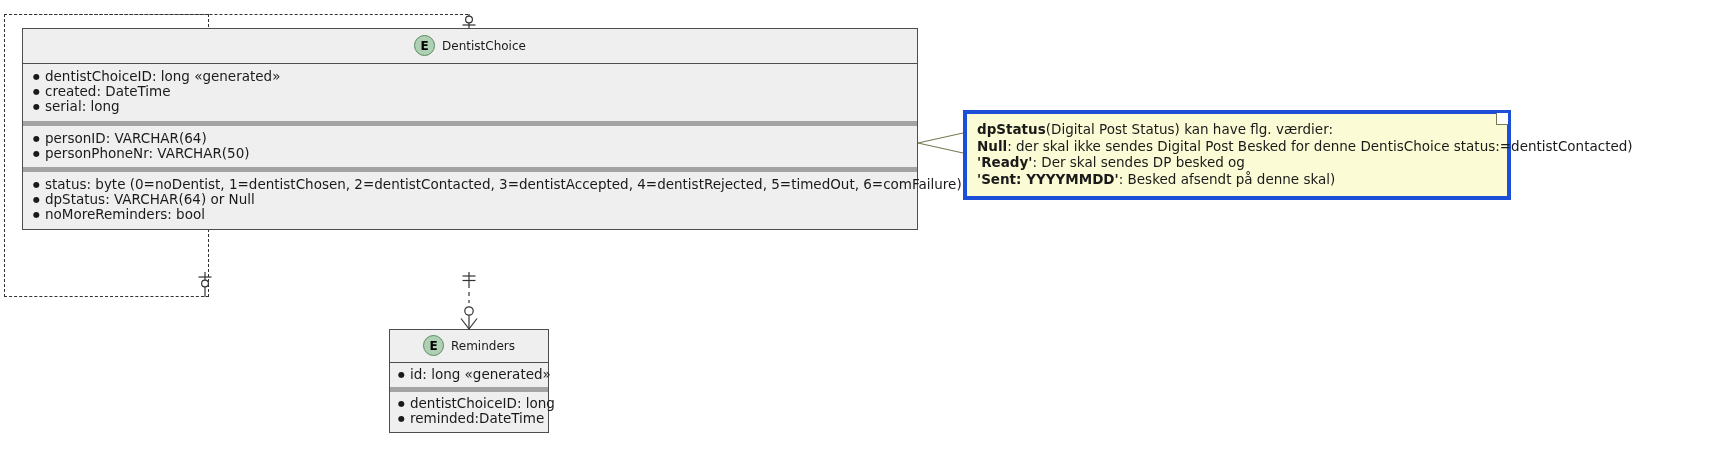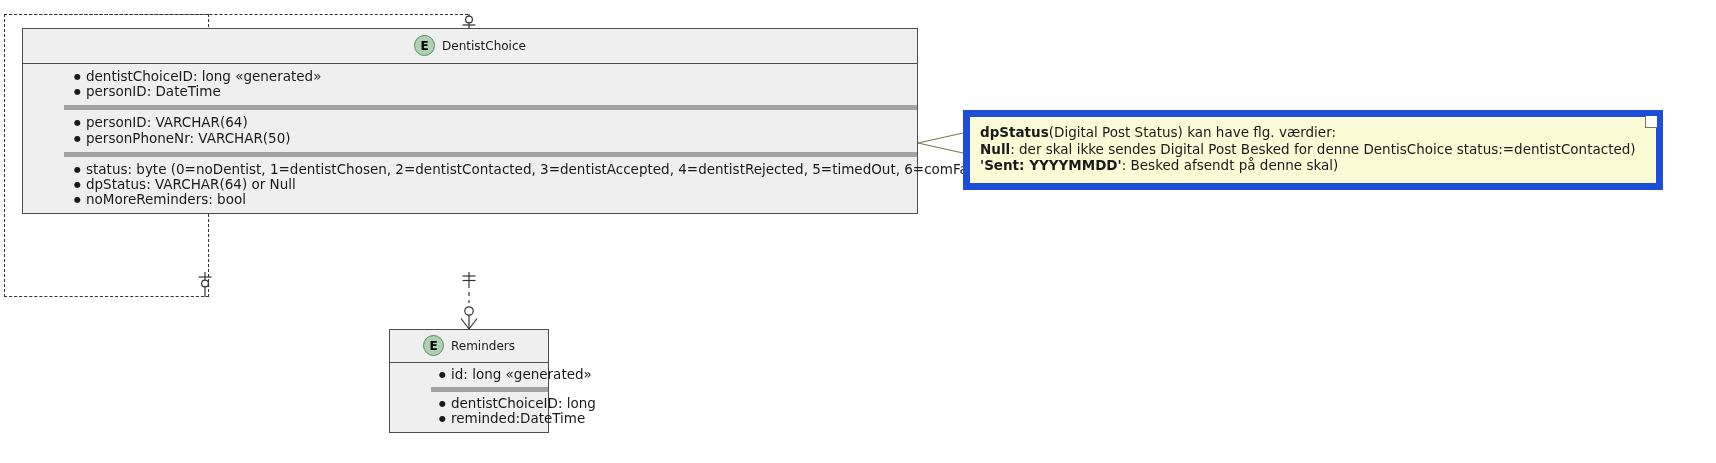--- a/index.html
+++ b/index.html
@@ -69,21 +69,20 @@
     flex: 0 0 auto;
   }
   .entity-name {
     font-size: 12px;
     color: #1a1a1a;
     white-space: nowrap;
   }
   .compartment {
     padding: 5px 8px 6px 10px;
     box-sizing: border-box;
-    margin-left: 41px;
   }
   .compartment + .compartment {
     border-top: 5px solid #a3a3a3;
   }
   .attr {
     display: block;
     white-space: nowrap;
     line-height: 15.2px;
     padding: 0;
   }
@@ -107,23 +106,23 @@
     width: 160px;
   }
   #reminders .entity-title { padding: 5px 6px 6px 6px; }
   #reminders .compartment { padding: 4px 6px 5px 8px; }
 
   
   .note {
     position: absolute;
     left: 963px;
     top: 110px;
-    width: 700px;
+    width: 548px;
     background: #fbfbd5;
-    border: 7px solid #1d4ed8;
+    border: 4px solid #1d4ed8;
     box-sizing: border-box;
     padding: 7px 10px 9px 10px;
     font-size: 13.5px;
     line-height: 16.5px;
     color: #1a1a1a;
   }
   .note-fold {
     position: absolute;
     right: -1px;
     top: -1px;
@@ -154,21 +153,22 @@
 <div class="dashed-top-ext"></div>
 
 <div class="entity" id="dentist-choice">
   <div class="entity-title">
     <span class="ecircle">E</span>
     <span class="entity-name">DentistChoice</span>
   </div>
 
   <div class="compartment">
     <span class="attr">dentistChoiceID: long «generated»</span>
-    <span class="attr">personID: DateTime</span>
+    <span class="attr">created: DateTime</span>
+    <span class="attr">serial: long</span>
   </div>
 
   <div class="compartment">
     <span class="attr">personID: VARCHAR(64)</span>
     <span class="attr">personPhoneNr: VARCHAR(50)</span>
   </div>
 
   <div class="compartment">
     <span class="attr">status: byte (0=noDentist, 1=dentistChosen, 2=dentistContacted, 3=dentistAccepted, 4=dentistRejected, 5=timedOut, 6=comFailure)</span>
     <span class="attr">dpStatus: VARCHAR(64) or Null</span>
@@ -192,20 +192,23 @@
 
 <div class="note">
   <div class="note-fold"></div>
   <div class="note-line">
     <b>dpStatus</b><span>(Digital Post Status) kan have flg. værdier:</span>
   </div>
   <div class="note-line">
     <b>Null</b><span>: der skal ikke sendes Digital Post Besked for denne DentisChoice status:=dentistContacted)</span>
   </div>
   <div class="note-line">
+    <b>'Ready'</b><span>: Der skal sendes DP besked og</span>
+  </div>
+  <div class="note-line">
     <b>'Sent: YYYYMMDD'</b><span>: Besked afsendt på denne skal)</span>
   </div>
 </div>
 
 <svg id="wires" viewBox="0 0 1716 463" width="1716" height="463">
 
   <g stroke="#333333" fill="none" stroke-width="1.2">
     <line x1="469" y1="14" x2="469" y2="28"></line>
     <circle cx="469" cy="19.5" r="3.4" fill="#ffffff"></circle>
     <line x1="462.5" y1="25" x2="475.5" y2="25"></line>

